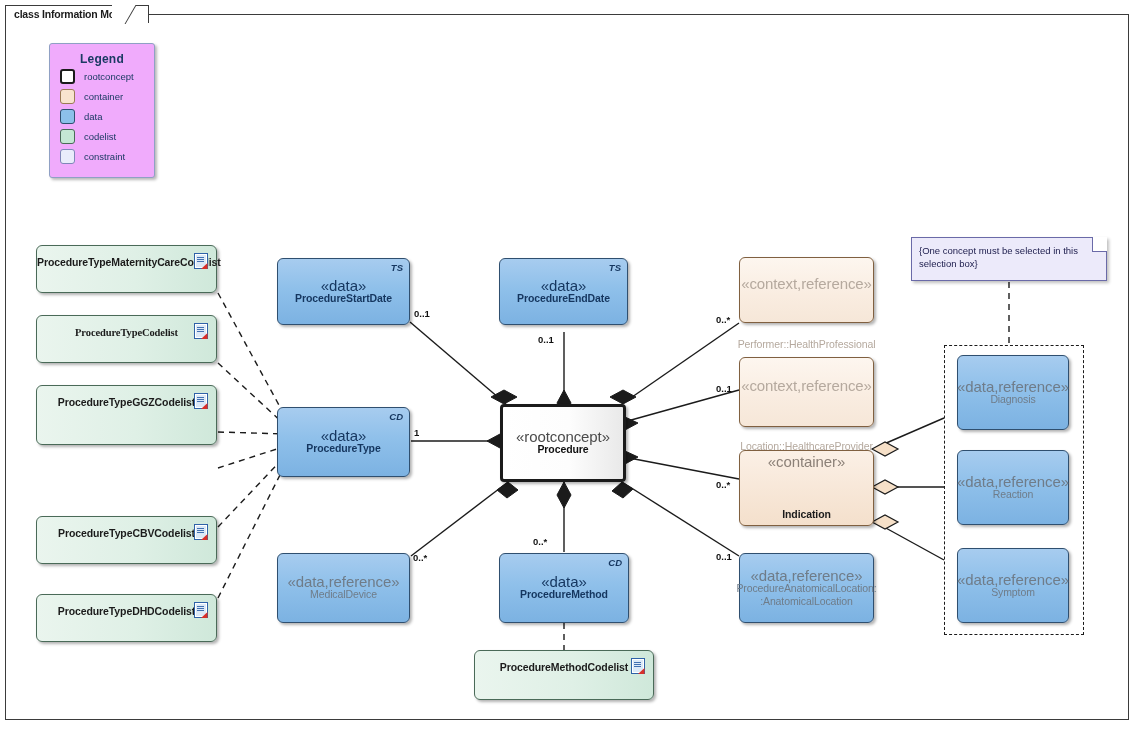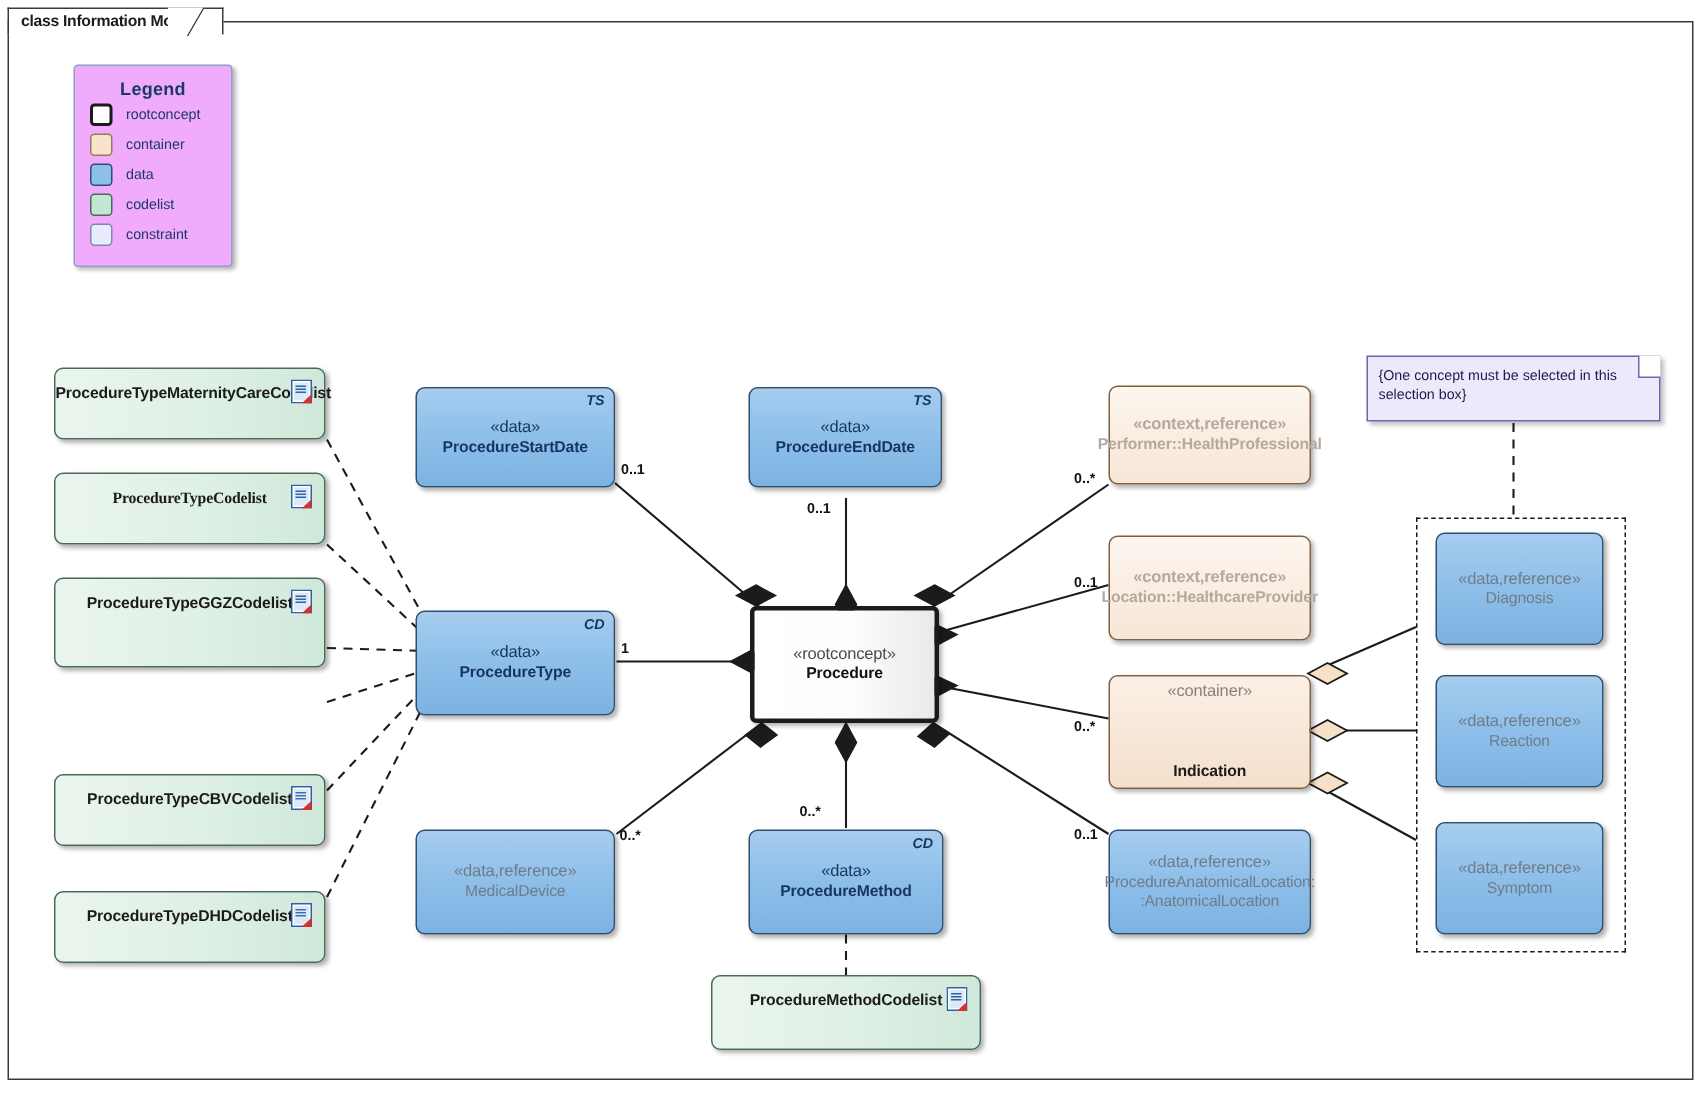--- a/index.html
+++ b/index.html
@@ -74,21 +74,21 @@
     border-radius: 6px;
     z-index: 3;
     box-shadow: 2px 2px 3px rgba(0,0,0,0.30);
     display: flex;
     flex-direction: column;
     align-items: center;
     justify-content: center;
     text-align: center;
   }
   .node .stereo {
-    font-size: 11px;
+    font-size: 15px;
     line-height: 13px;
     letter-spacing: -0.1px;
     white-space: nowrap;
   }
   .node .nm {
     font-size: 10.5px;
     font-weight: bold;
     line-height: 13px;
     letter-spacing: -0.1px;
   }
@@ -127,21 +127,22 @@
   .n-container .stereo { color: #8c8178; }
   .n-container .nm { color: #1b1b1b; }
 
   
   .n-ctxref {
     border: 1px solid #806040;
     background: linear-gradient(to bottom, #fdf6ef 0%, #f9ece0 60%, #f6e7d8 100%);
   }
   .n-ctxref .stereo, .n-ctxref .nm {
     color: #b5a99e;
-    font-weight: bold;
+    font-weight: normal;
+    margin-top: 48px;
   }
 
   
   .n-codelist {
     border: 1px solid #4a6a58;
     background: linear-gradient(to right, #eaf5ee 0%, #dff0e6 55%, #cfe8da 100%);
     align-items: flex-start;
     justify-content: flex-start;
   }
   .n-codelist .nm {

